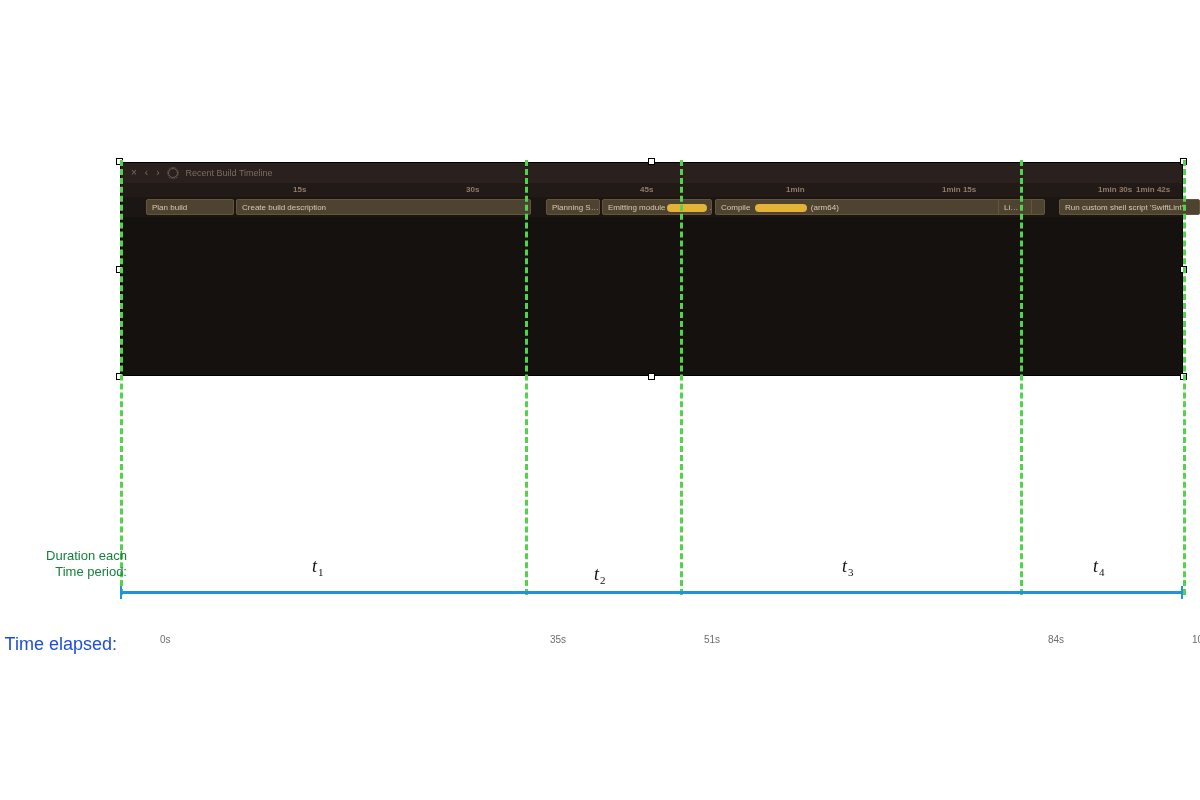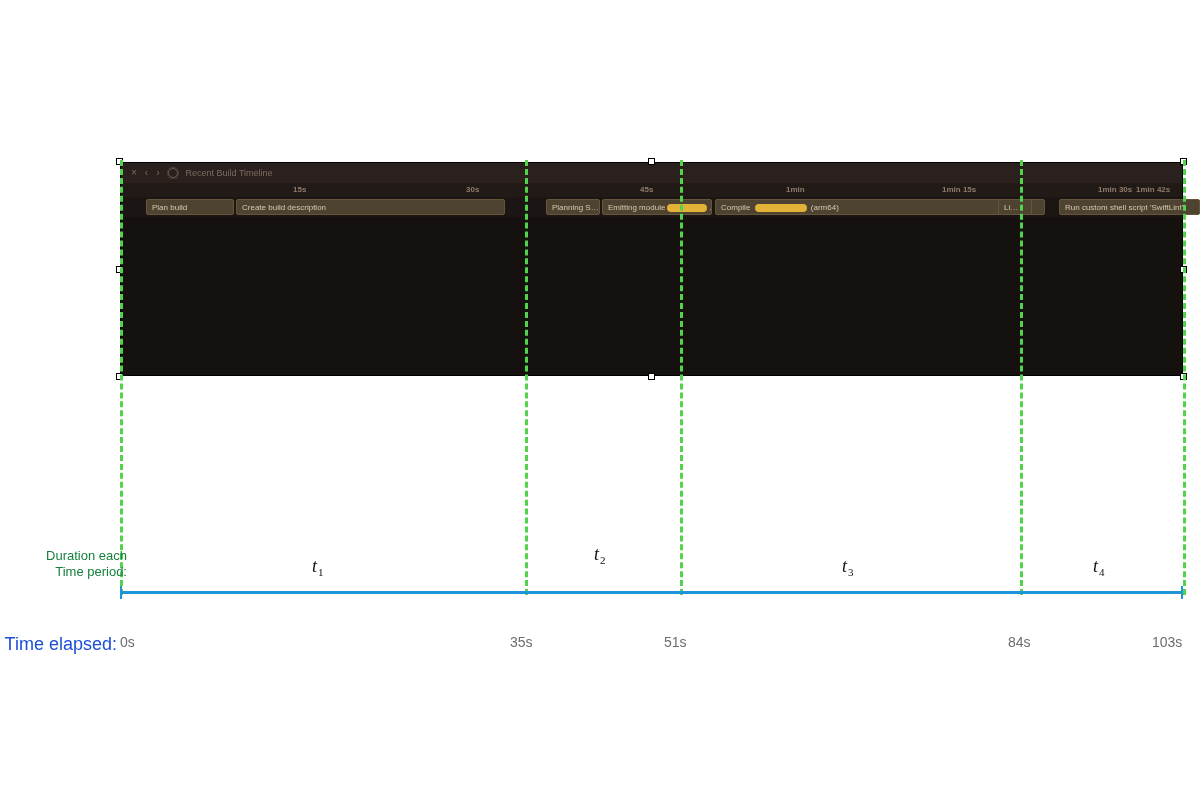--- a/index.html
+++ b/index.html
@@ -163,22 +163,23 @@
     left: 4px;
     width: 113px;
     top: 634px;
     text-align: right;
     font-size: 18px;
     color: #1d4ed8;
   }
   .elapsed-tick {
     position: absolute;
     top: 634px;
-    font-size: 14px;
+    font-size: 10px;
     color: #6c6c6c;
+    margin-left: 40px;
   }
 </style>
 </head>
 <body>
 
 <div class="timeline-panel">
   <div class="titlebar">
     <span class="nav-icon">×</span>
     <span class="nav-icon">‹</span>
     <span class="nav-icon">›</span>
@@ -191,21 +192,21 @@
     <span class="tick" style="left:345px">30s</span>
     <span class="tick" style="left:519px">45s</span>
     <span class="tick" style="left:665px">1min</span>
     <span class="tick" style="left:821px">1min 15s</span>
     <span class="tick" style="left:977px">1min 30s</span>
     <span class="tick" style="left:1015px">1min 42s</span>
   </div>
 
   <div class="tasks">
     <div class="task" style="left:6px;width:88px">Plan build</div>
-    <div class="task" style="left:96px;width:269px">Create build description</div>
+    <div class="task" style="left:96px;width:295px">Create build description</div>
     <div class="task" style="left:406px;width:54px">Planning S…</div>
     <div class="task" style="left:462px;width:110px">
       <span>Emitting module</span><span class="redact" style="width:40px"></span><span>…</span>
     </div>
     <div class="task" style="left:575px;width:330px">
       <span>Compile</span> <span class="redact" style="width:52px"></span><span> (arm64)</span>
     </div>
     <div class="task" style="left:858px;width:34px">Li…</div>
     <div class="task" style="left:919px;width:141px">Run custom shell script 'SwiftLint'</div>
   </div>
@@ -227,21 +228,21 @@
 <div class="vline" style="left:680px"></div>
 <div class="vline" style="left:1020px"></div>
 <div class="vline" style="left:1183px"></div>
 
 <div class="duration-label" style="top:548px">
   <span style="white-space:pre-line">Duration each
 Time period:</span>
 </div>
 
 <div class="t-label" style="left:312px;top:556px"><span>t</span><sub>1</sub></div>
-<div class="t-label" style="left:594px;top:544px"><span>t</span><sub>2</sub></div>
+<div class="t-label" style="left:594px;top:564px"><span>t</span><sub>2</sub></div>
 <div class="t-label" style="left:842px;top:556px"><span>t</span><sub>3</sub></div>
 <div class="t-label" style="left:1093px;top:556px"><span>t</span><sub>4</sub></div>
 
 <div class="axis"></div>
 <div class="axis-cap" style="left:120px"></div>
 <div class="axis-cap" style="left:1181px"></div>
 
 <div class="elapsed-label">Time elapsed:</div>
 <div class="elapsed-tick" style="left:120px">0s</div>
 <div class="elapsed-tick" style="left:510px">35s</div>

